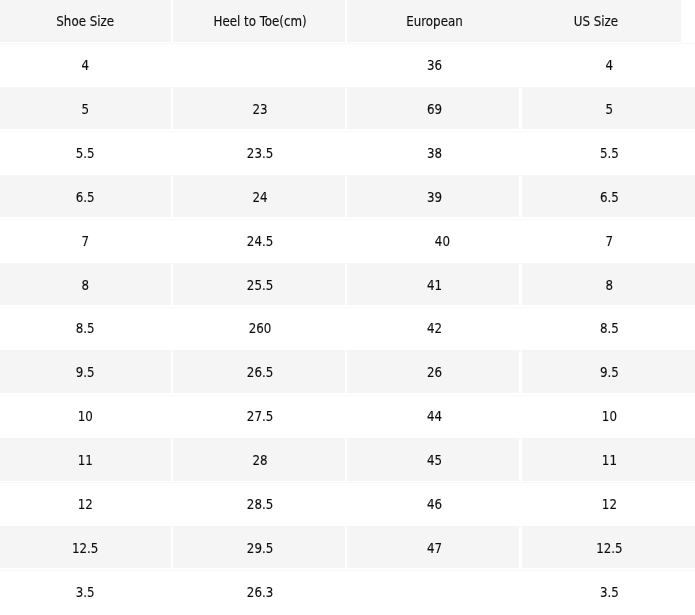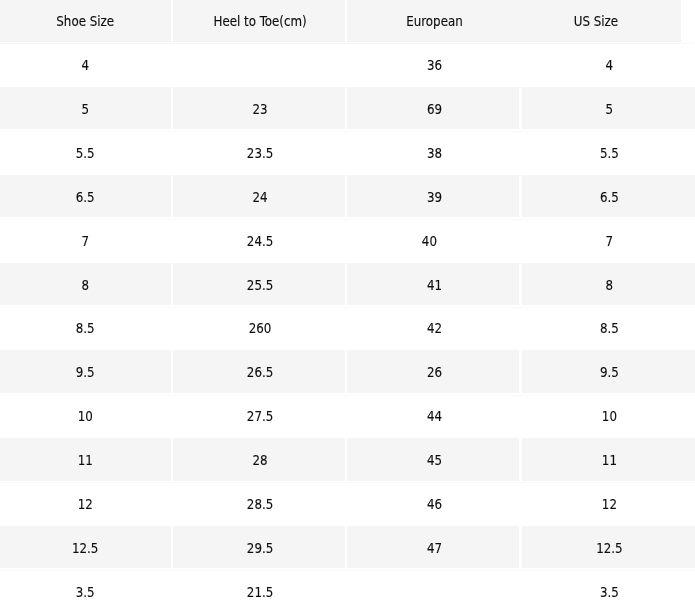--- a/index.html
+++ b/index.html
@@ -63,21 +63,21 @@
   </div>
   <div class="row" style="top:174.7px">
     <div class="cell grey" style="left:-2.7px;width:173.4px">6.5</div>
     <div class="cell grey" style="left:172.7px;width:172.4px">24</div>
     <div class="cell grey" style="left:347.1px;width:172.4px">39</div>
     <div class="cell grey" style="left:521.5px;width:173.4px">6.5</div>
   </div>
   <div class="row" style="top:218.6px">
     <div class="cell" style="left:-2.7px;width:173.4px">7</div>
     <div class="cell" style="left:172.7px;width:172.4px">24.5</div>
-    <div class="cell" style="left:342px;width:172.4px">40</div>
+    <div class="cell" style="left:355px;width:172.4px">40</div>
     <div class="cell" style="left:521.5px;width:173.4px">7</div>
   </div>
   <div class="row" style="top:262.5px">
     <div class="cell grey" style="left:-2.7px;width:173.4px">8</div>
     <div class="cell grey" style="left:172.7px;width:172.4px">25.5</div>
     <div class="cell grey" style="left:347.1px;width:172.4px">41</div>
     <div class="cell grey" style="left:521.5px;width:173.4px">8</div>
   </div>
   <div class="row" style="top:306.4px">
     <div class="cell" style="left:-2.7px;width:173.4px">8.5</div>
@@ -110,16 +110,16 @@
     <div class="cell" style="left:521.5px;width:173.4px">12</div>
   </div>
   <div class="row" style="top:525.9px">
     <div class="cell grey" style="left:-2.7px;width:173.4px">12.5</div>
     <div class="cell grey" style="left:172.7px;width:172.4px">29.5</div>
     <div class="cell grey" style="left:347.1px;width:172.4px">47</div>
     <div class="cell grey" style="left:521.5px;width:173.4px">12.5</div>
   </div>
   <div class="row" style="top:569.8px">
     <div class="cell" style="left:-2.7px;width:173.4px">3.5</div>
-    <div class="cell" style="left:172.7px;width:172.4px">21.5</div>
+    <div class="cell" style="left:172.7px;width:172.4px">26.3</div>
     <div class="cell" style="left:521.5px;width:173.4px">3.5</div>
   </div>
   </div>
 
 </body></html>

